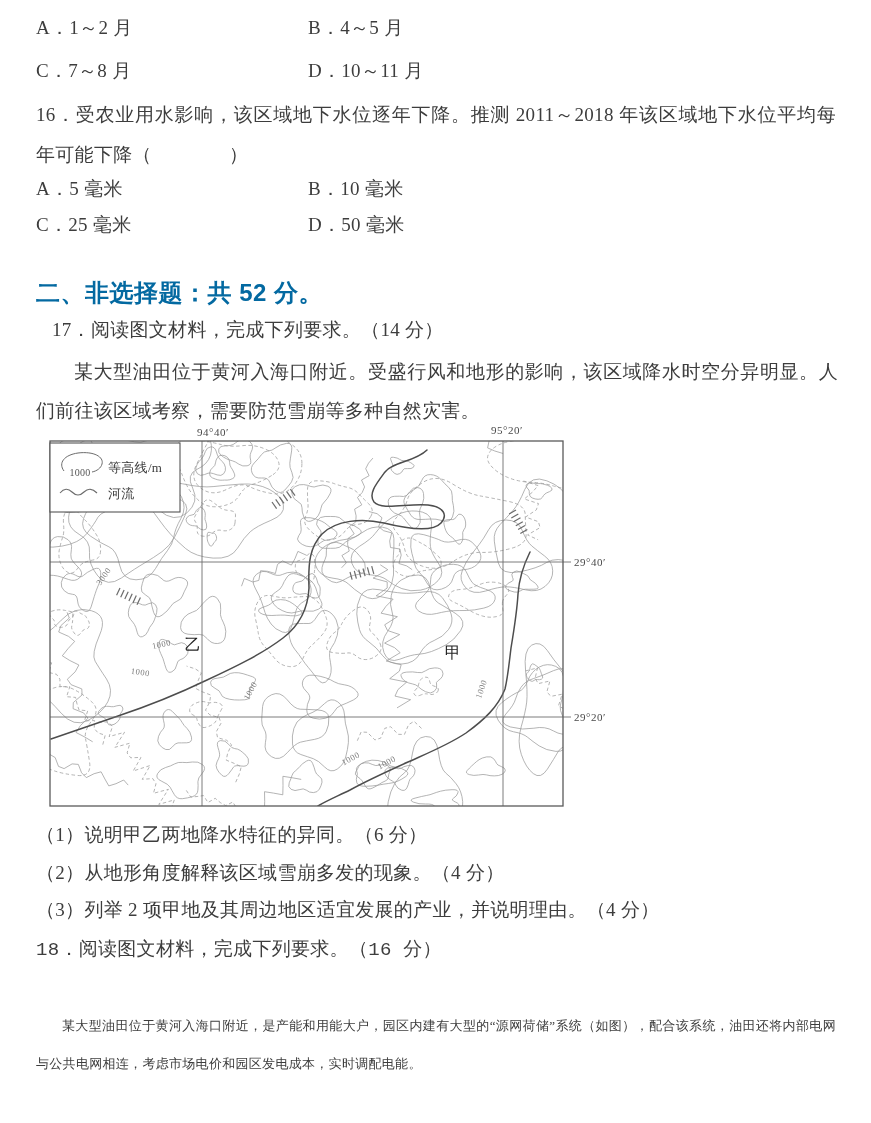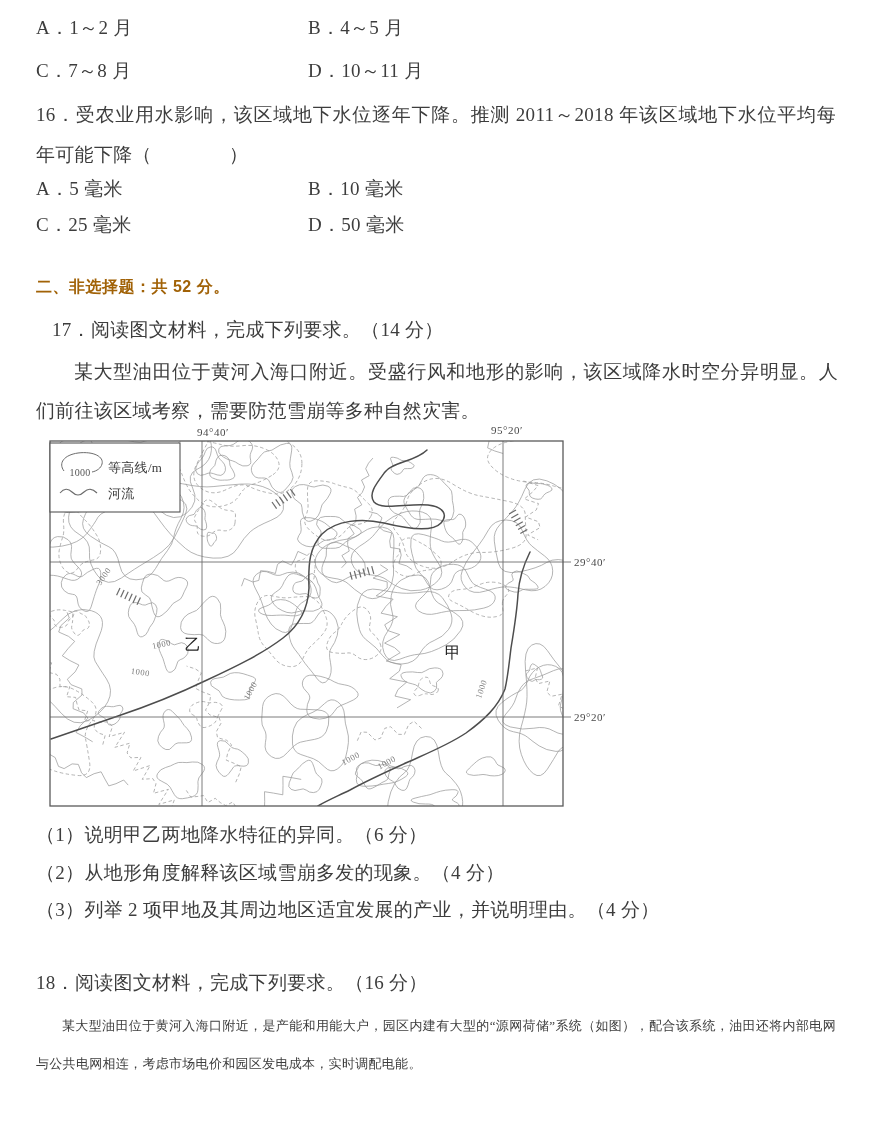--- a/index.html
+++ b/index.html
@@ -6,21 +6,21 @@
   .page{
     position:relative;width:871px;height:1111px;background:#ffffff;
     font-family:"Liberation Serif","DejaVu Serif",serif;
     color:#3d3d3d;overflow:hidden;letter-spacing:0.3px;
   }
   .abs{position:absolute;}
   .opt-row{position:absolute;left:36px;width:800px;height:28px;font-size:19px;white-space:nowrap;}
   .opt-row .col2{position:absolute;left:272px;top:0;}
   .qpara{position:absolute;left:36px;width:800px;font-size:19px;line-height:40px;text-align:justify;margin:0;font-family:Liberation Serif, serif;}
   .section-header{
-    position:absolute;left:36px;margin:0;font-size:16px;font-weight:bold;color:#a16207;
+    position:absolute;left:36px;margin:0;font-size:24px;font-weight:bold;color:#0369a1;
     font-family:"Liberation Sans","DejaVu Sans",sans-serif;letter-spacing:0.5px;
   }
   .qtitle{position:absolute;left:36px;margin:0;font-size:19px;white-space:nowrap;}
   .intro{position:absolute;left:36px;width:802px;font-size:19px;line-height:39px;text-align:justify;text-indent:2em;margin:0;}
   .subq{position:absolute;left:36px;margin:0;font-size:19px;white-space:nowrap;}
   .para18{position:absolute;left:36px;width:800px;font-size:13px;line-height:38px;text-align:justify;text-indent:2em;margin:0;}
   svg text{font-family:"Liberation Serif","DejaVu Serif",serif;}
   .coord-label{font-size:11px;fill:#4a4a4a;letter-spacing:0.5px;}
   .pt-label{font-size:16px;fill:#1e1e1e;}
   .anno{font-size:8.5px;fill:#787878;letter-spacing:0.5px;}
@@ -221,16 +221,16 @@
     <text x="253" y="692" class="anno" transform="rotate(-62 253 692)" text-anchor="middle">1000</text>
     <text x="484" y="690" class="anno" transform="rotate(-70 484 690)" text-anchor="middle">1000</text>
     <text x="352" y="761" class="anno" transform="rotate(-28 352 761)" text-anchor="middle">1000</text>
     <text x="388" y="765" class="anno" transform="rotate(-28 388 765)" text-anchor="middle">1000</text>
   </svg>
 
   <p class="subq" style="top:822px;">（1）说明甲乙两地降水特征的异同。（6 分）</p>
   <p class="subq" style="top:860px;">（2）从地形角度解释该区域雪崩多发的现象。（4 分）</p>
   <p class="subq" style="top:897px;">（3）列举 2 项甲地及其周边地区适宜发展的产业，并说明理由。（4 分）</p>
 
-  <p class="qtitle" style="top:970px;">18．阅读图文材料，完成下列要求。（16 分）</p>
+  <p class="qtitle" style="top:936px;font-family:Liberation Mono, monospace;">18．阅读图文材料，完成下列要求。（16 分）</p>
   <p class="para18" style="top:1007px;">某大型油田位于黄河入海口附近，是产能和用能大户，园区内建有大型的“源网荷储”系统（如图），配合该系统，油田还将内部电网与公共电网相连，考虑市场电价和园区发电成本，实时调配电能。</p>
 
 </div>
 
 </body></html>

